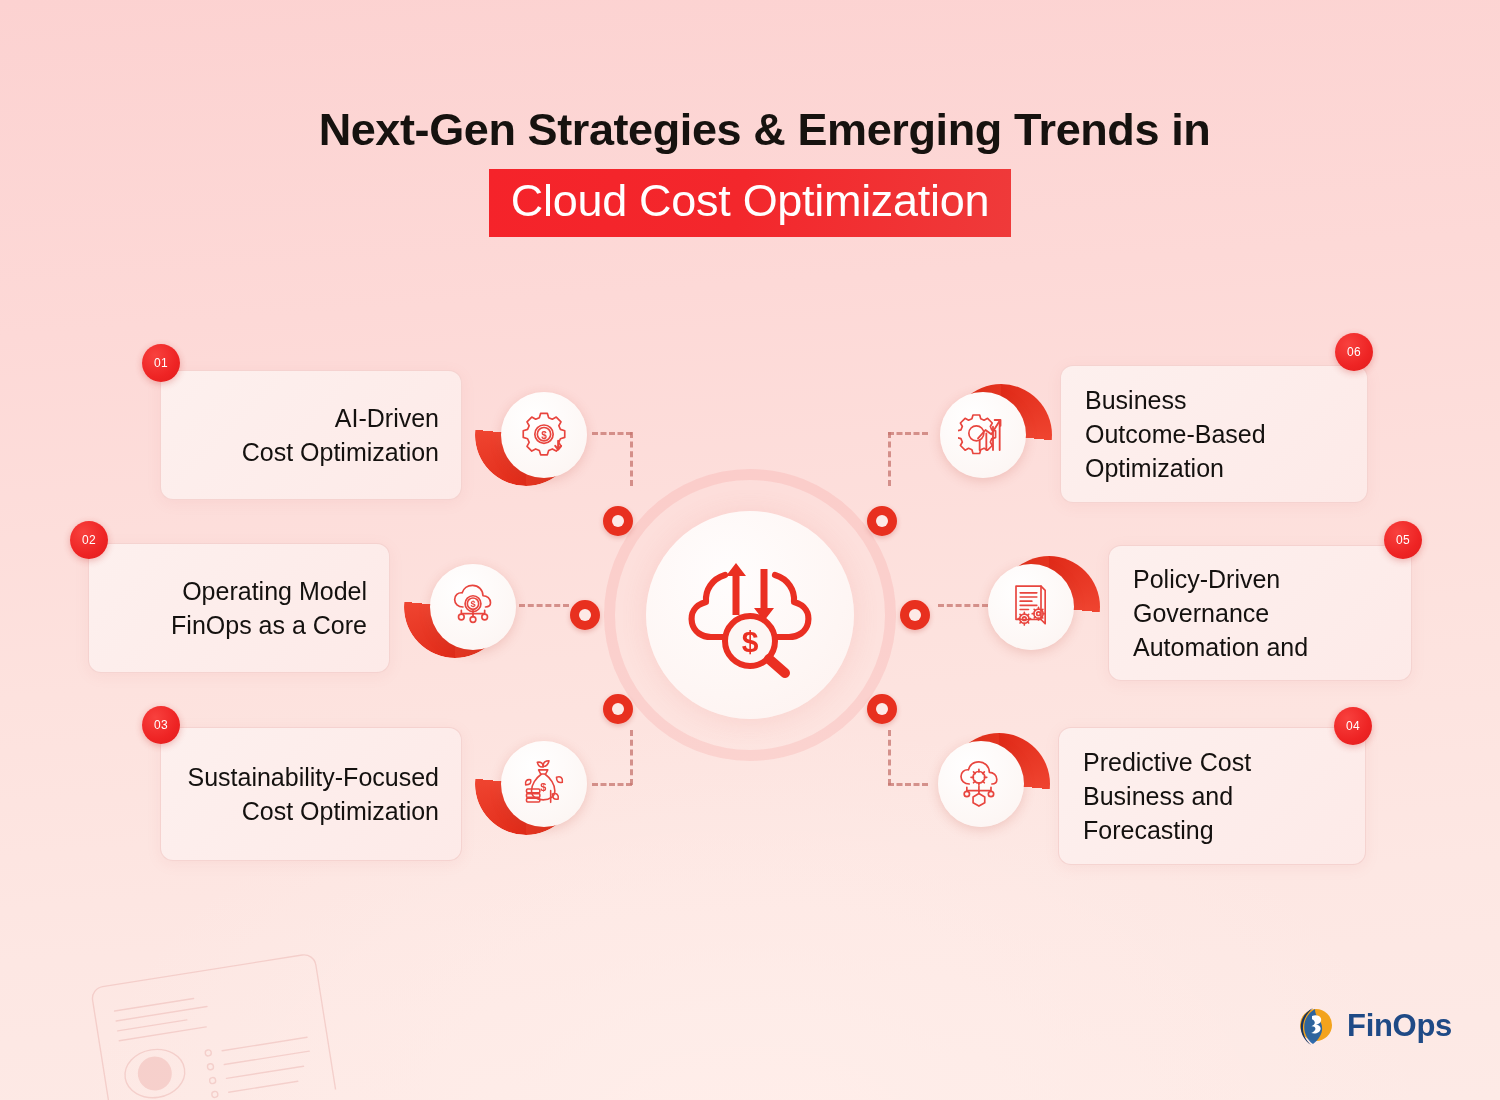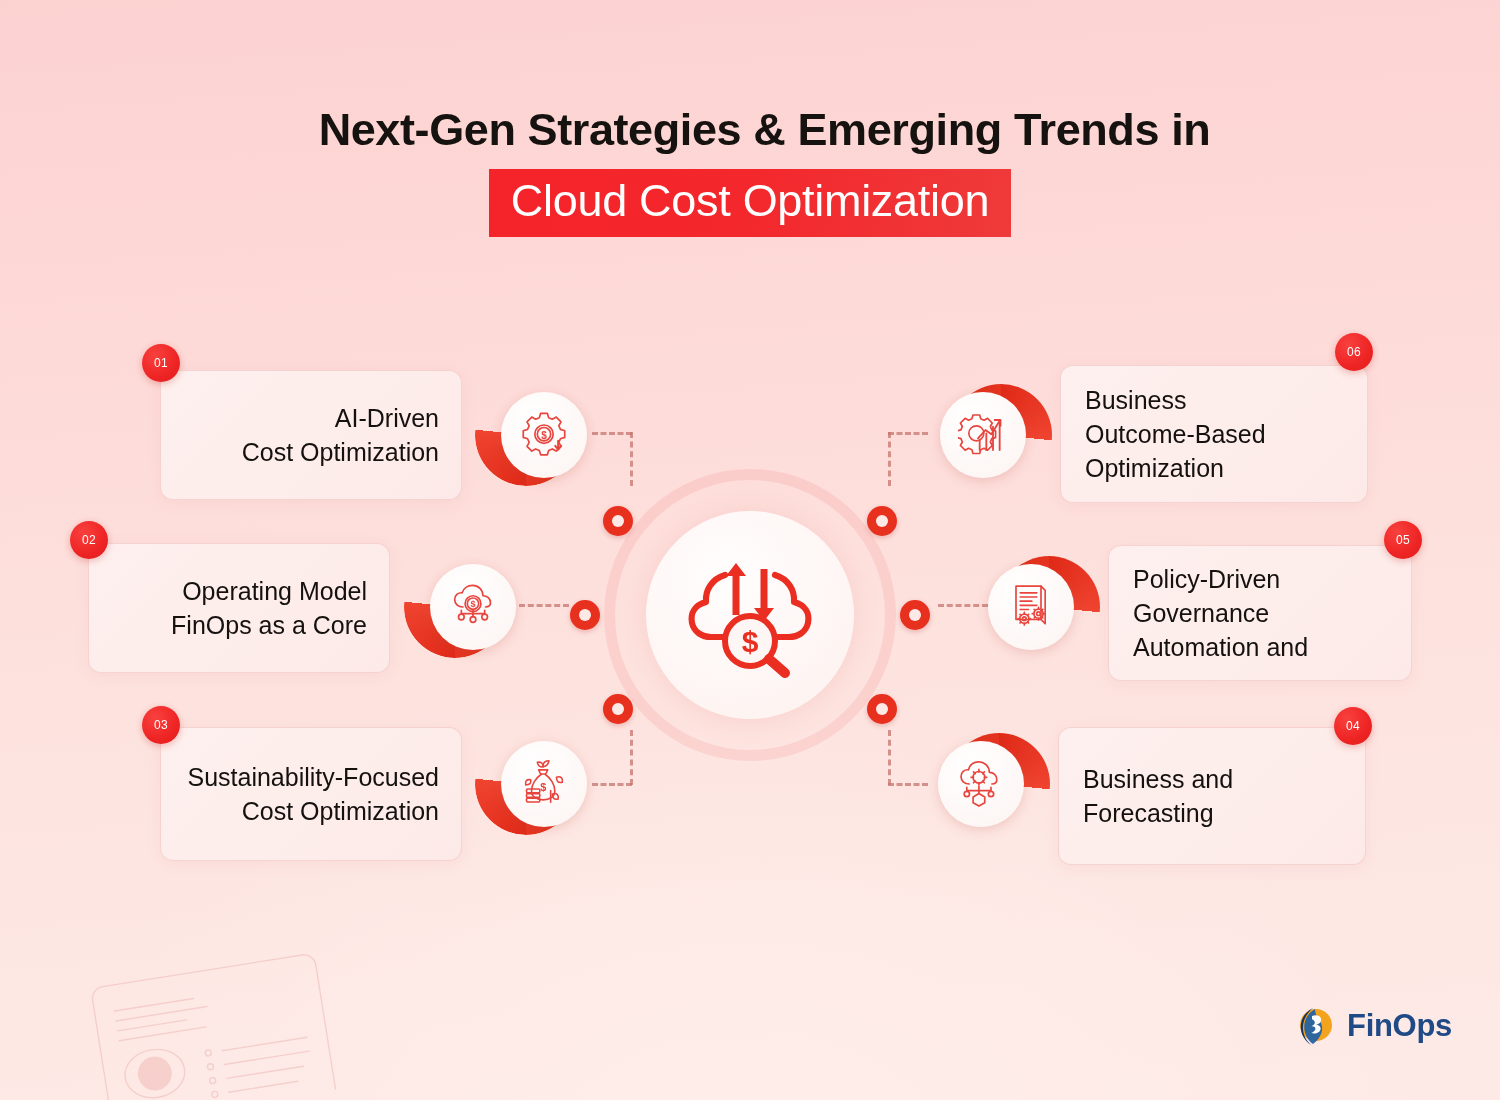--- a/index.html
+++ b/index.html
@@ -296,20 +296,21 @@
           <path d="M39 30.5 v2 M39 43.5 v2 M31.5 38 h2 M44.5 38 h2 M33.8 32.8 l1.4 1.4 M42.8 41.8 l1.4 1.4 M44.2 32.8 l-1.4 1.4 M35.2 41.8 l-1.4 1.4"></path>
         </g>
       </svg>
     </div>
   </div>
 </div>
 
 <div class="item">
   <div class="card right" style="left:1058px; top:727px; width:308px; height:138px;">
     <div class="card-text">
+      <div>Predictive Cost</div>
       <div>Business and</div>
       <div>Forecasting</div>
     </div>
   </div>
   <div class="badge" style="left:1334px; top:707px;">04</div>
   <div class="cluster right" style="left:938px; top:728px;">
     <div class="arc"></div>
     <div class="icircle">
       <svg width="50" height="50" viewBox="0 0 60 60">
         <g fill="none" stroke="#e8453e" stroke-width="2" stroke-linecap="round" stroke-linejoin="round">

